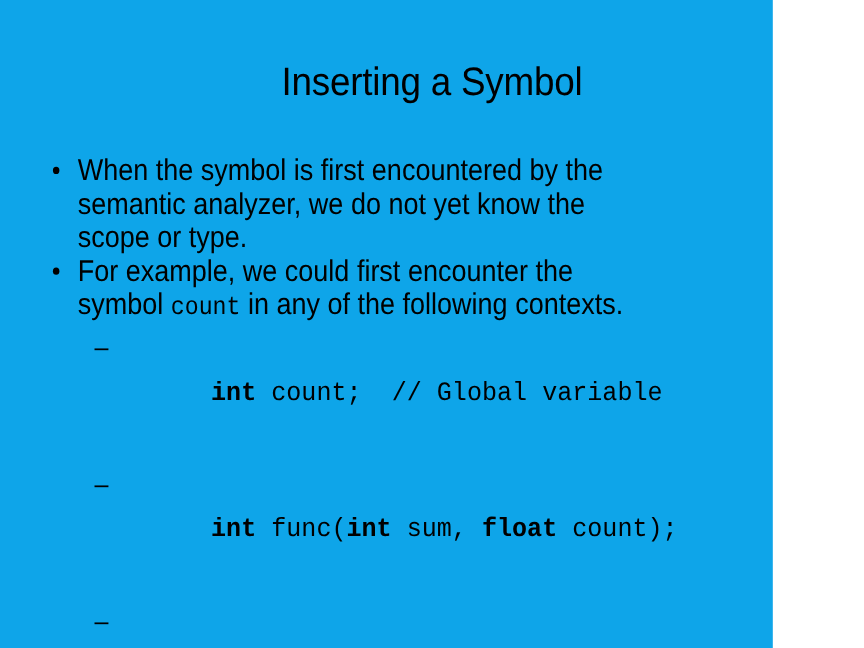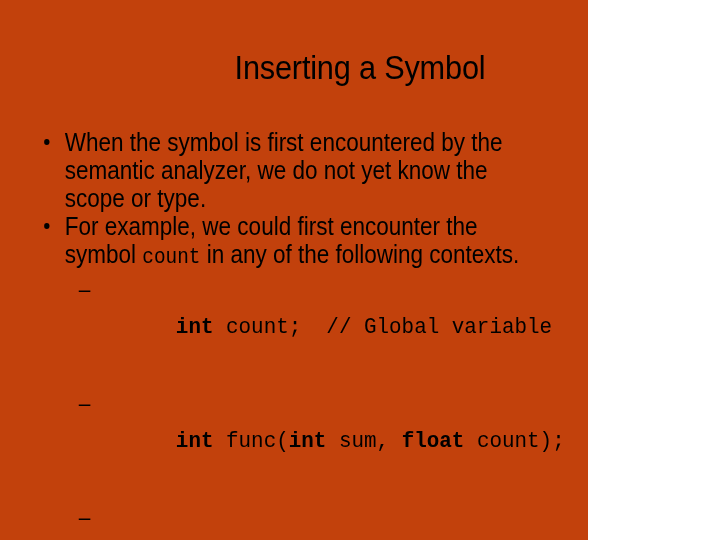--- a/index.html
+++ b/index.html
@@ -10,23 +10,23 @@
     width: 720px;
     height: 540px;
     background: #ffffff;
     font-family: "Liberation Sans", sans-serif;
     color: #000000;
     overflow: hidden;
   }
 
   .slide {
     position: relative;
-    width: 588px;
+    width: 644px;
     height: 540px;
-    background: #c2410c;
+    background: #0ea5e9;
   }
 
   
   .slide-title {
     position: absolute;
     left: 0;
     top: 48px;
     width: 720px;
     text-align: center;
     font-family: "Liberation Sans", sans-serif;

